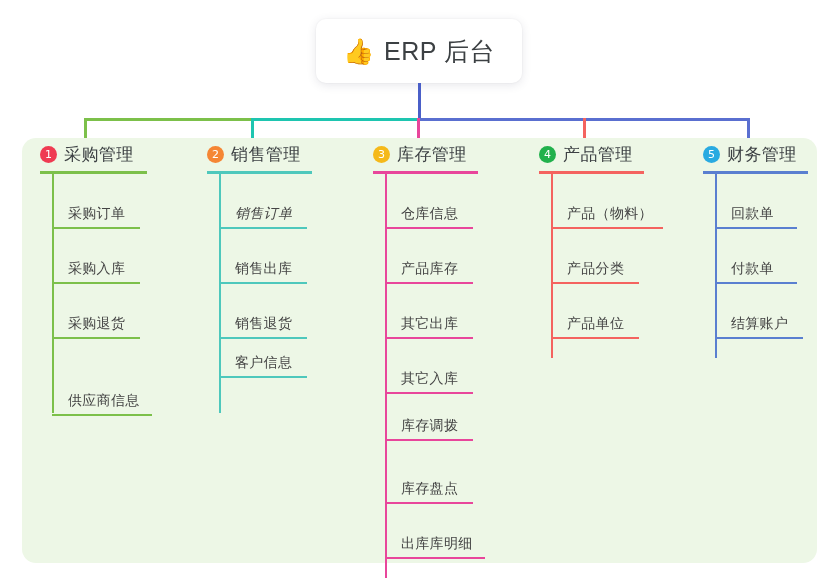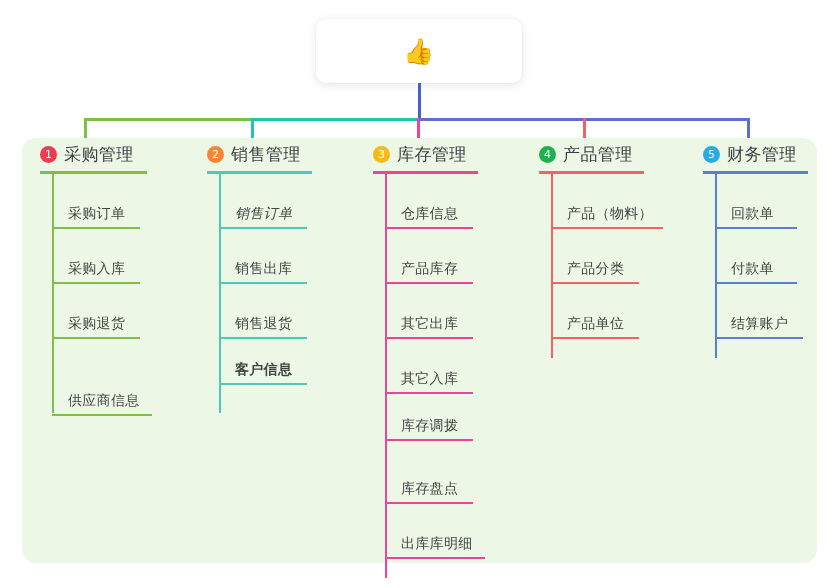--- a/index.html
+++ b/index.html
@@ -64,20 +64,21 @@
   }
   .leaf-rule{position:absolute;left:0;bottom:0;height:2px;}
 </style>
 </head>
 <body>
 
 <div id="stage">
 
   <div class="root-card">
     <span class="root-emoji">👍</span>
+    <span class="root-text">ERP 后台</span>
   </div>
 
   <div id="connectors">
       <div class="vline" style="left: 418px; top: 83px; height: 38px; background: rgb(74, 95, 200);"></div>
       <div class="hline" style="left: 84px; top: 118px; width: 168px; background: rgb(124, 192, 74);"></div>
       <div class="hline" style="left: 251px; top: 118px; width: 167px; background: rgb(30, 197, 176);"></div>
       <div class="hline" style="left: 417px; top: 118px; width: 332px; background: rgb(90, 111, 208);"></div>
       <div class="vline" style="left: 84px; top: 118px; height: 27px; background: rgb(124, 192, 74);"></div>
       <div class="vline" style="left: 251px; top: 118px; height: 27px; background: rgb(30, 197, 176);"></div>
       <div class="vline" style="left: 417px; top: 118px; height: 27px; background: rgb(232, 70, 155);"></div>
@@ -124,21 +125,21 @@
           <div class="leaf-rule" style="width: 88px; background: rgb(78, 200, 188);"></div>
         </div>
         <div class="leaf" style="top: 91px; height: 55px; width: 88px;">
           <span class="leaf-label">销售出库</span>
           <div class="leaf-rule" style="width: 88px; background: rgb(78, 200, 188);"></div>
         </div>
         <div class="leaf" style="top: 146px; height: 55px; width: 88px;">
           <span class="leaf-label">销售退货</span>
           <div class="leaf-rule" style="width: 88px; background: rgb(78, 200, 188);"></div>
         </div>
-        <div class="leaf" style="top: 201px; height: 46px; width: 88px; font-weight: bold;">
+        <div class="leaf" style="top: 201px; height: 39px; width: 88px;">
           <span class="leaf-label">客户信息</span>
           <div class="leaf-rule" style="width: 88px; background: rgb(78, 200, 188);"></div>
         </div>
       </div>
       <div class="col" style="left: 373px; top: 138px; height: 425px;">
         <div class="col-head">
           <span class="badge" style="background: rgb(245, 185, 25);">3</span>
           <span class="col-title">库存管理</span>
         </div>
         <div class="head-rule" style="width: 105px; background: rgb(232, 70, 155);"></div>

